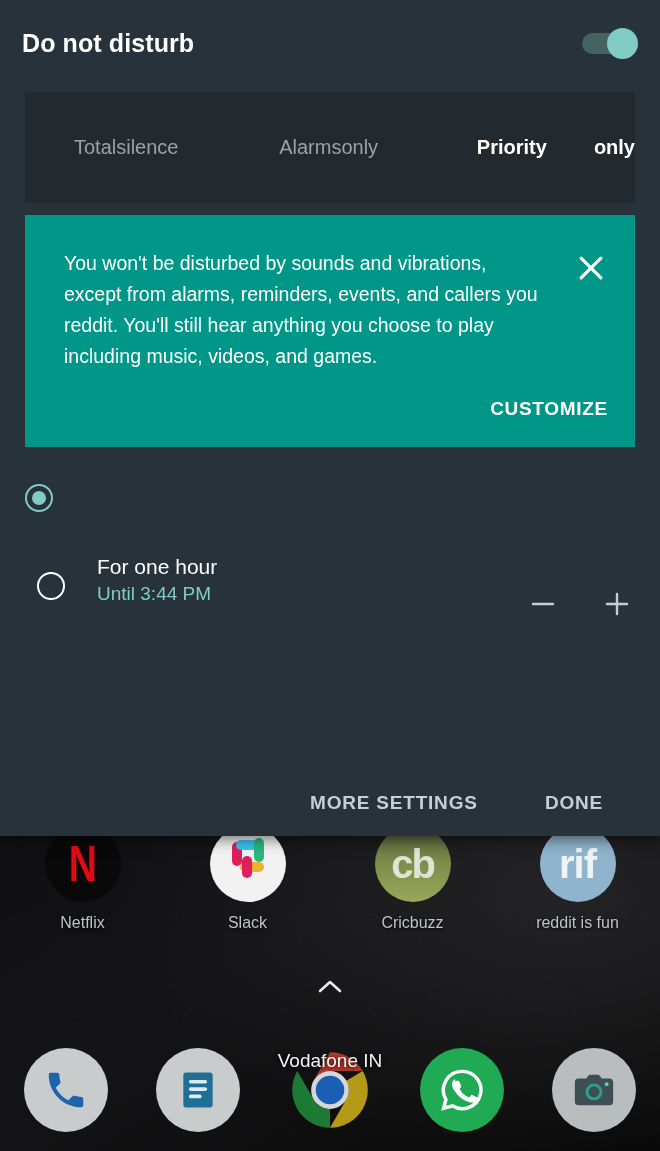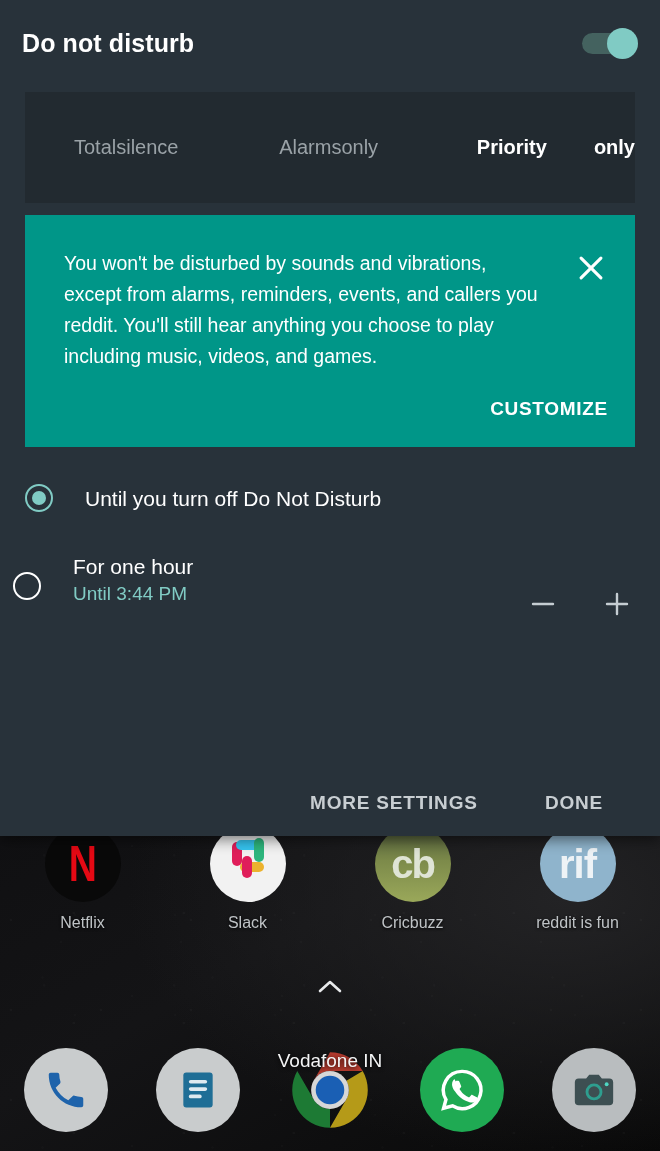--- a/index.html
+++ b/index.html
@@ -489,26 +489,23 @@
           <path d="M5 5 L19 19 M19 5 L5 19" stroke="#ffffff" stroke-width="2.2" stroke-linecap="round"></path>
         </svg>
       </div>
       <div id="customize-btn">CUSTOMIZE</div>
     </div>
 
     <div id="duration-options">
 
       <div class="opt-row" style="padding-left:25px; height:66px; align-items:center;">
         <div class="radio checked"></div>
-        <div style="margin-left:32px;">
-          <div class="opt-main">Until you turn off Do Not Disturb</div>
-        </div>
-      </div>
-
-      <div class="opt-row" style="padding-left:13px; height:100px; padding-top:19px;">
+      </div>
+
+      <div class="opt-row" style="padding-left:37px; height:100px; padding-top:19px;">
         <div class="radio" style="margin-top:22px;"></div>
         <div style="margin-left:32px; margin-top:6px;">
           <div class="opt-main">For one hour</div>
           <div class="opt-sub">Until 3:44 PM</div>
         </div>
 
         <div class="stepper-btn" style="right:97px; top:53px;">
           <svg width="40" height="40" viewBox="0 0 40 40">
             <path d="M10 20 H30" stroke="#c5cdd2" stroke-width="2.4" stroke-linecap="round"></path>
           </svg>

